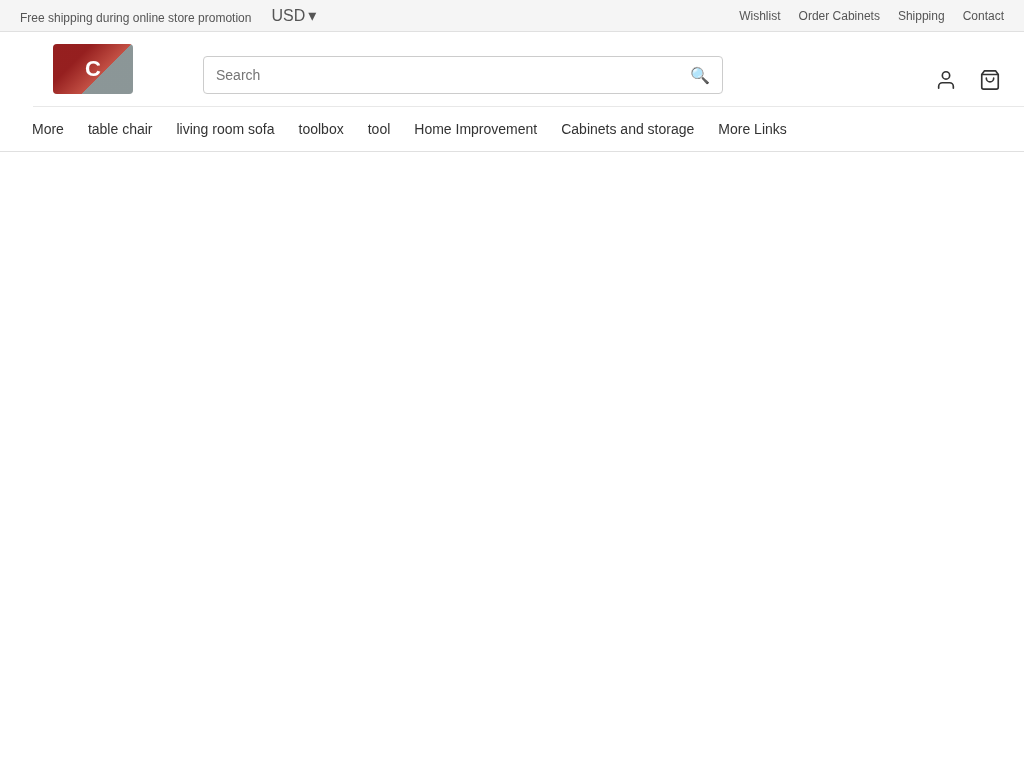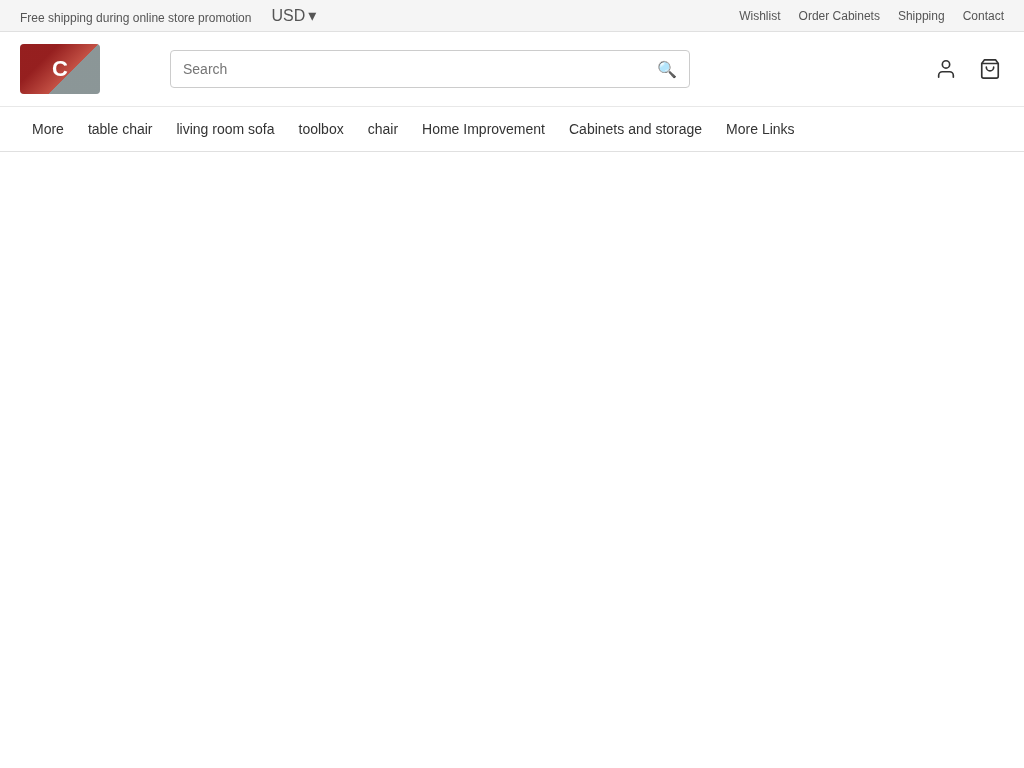--- a/index.html
+++ b/index.html
@@ -21,24 +21,25 @@
     .top-bar-right a { text-decoration: none; color: #555; }
     .currency-select {
       display: flex; align-items: center; gap: 3px; cursor: pointer;
     }
     .currency-select span { font-size: 16px; }
     .chevron-down { font-size: 10px; }
 
     
     .header {
       display: flex;
-      align-items: center;
+      align-items: flex-end;
       padding: 12px 20px;
       border-bottom: 1px solid #e8e8e8;
       gap: 20px;
+      margin-left: 33px;
     }
     .logo-area {
       display: flex; align-items: center;
       min-width: 130px;
     }
     .logo-img {
       width: 80px; height: 50px;
       background: #d0d0d0;
       border-radius: 4px;
       display: flex; align-items: center; justify-content: center;
@@ -383,21 +384,21 @@
       </svg>
     </div>
   </div>
 </div>
 
 <nav class="nav">
   <a href="#">More</a>
   <a href="#">table chair</a>
   <a href="#">living room sofa</a>
   <a href="#">toolbox</a>
-  <a href="#">chair</a>
+  <a href="#">tool</a>
   <a href="#">Home Improvement</a>
   <a href="#">Cabinets and storage</a>
   <span class="more-links">More Links</span>
 </nav>
 
 <div style="display:flex; justify-content:center; padding: 0 20px; margin-top: 8px;">
   <div class="hero">
 
     <div class="hero-scene">
       <div class="hero-shelves"></div>

